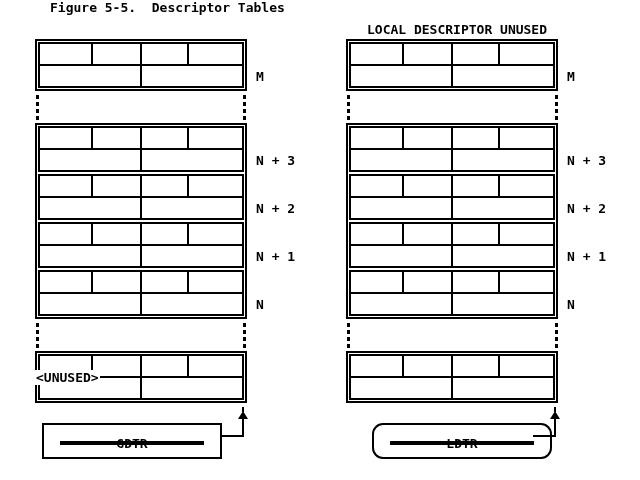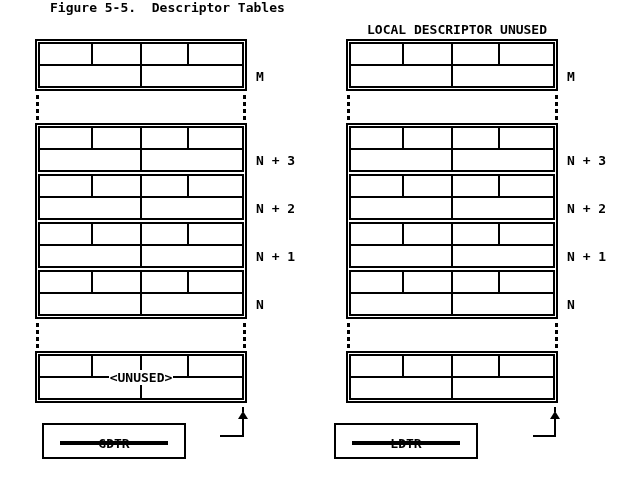--- a/index.html
+++ b/index.html
@@ -17,35 +17,35 @@
   .vd { position:absolute; width:2px; height:20px; background:#000; top:0; }
   .v1 { left:25%; } .v2 { left:49.5%; } .v3 { left:73%; }
   .vb { left:49.5%; top:22px; }
   .hd { position:absolute; top:20px; left:0; right:0; height:2px; background:#000; }
   
   .dash {
     position:absolute; width:3px; height:26px;
     background:repeating-linear-gradient(to bottom,#000 0px,#000 4px,transparent 4px,transparent 7px);
   }
   
-  .reg { position:absolute; box-sizing:border-box; border:2px solid #000; padding:16px; width:144px; height:28px; }
+  .reg { position:absolute; box-sizing:border-box; border:2px solid #000; padding:16px; width:180px; height:28px; }
   .reg-inner {
     box-sizing:border-box; border:2px solid #000; width:100%; height:100%;
     display:flex; align-items:center; justify-content:center;
     font-size:13px; line-height:13px; white-space:pre;
   }
   
   .hline { position:absolute; height:2px; background:#000; }
   .vline { position:absolute; width:2px; background:#000; }
   .ahead { position:absolute; width:0; height:0;
     border-left:5px solid transparent; border-right:5px solid transparent;
     border-bottom:8px solid #000; }
   .anub { position:absolute; width:2px; height:5px; background:#000; }
   
-  .overlay { position:absolute; width:212px; text-align:center; font-size:13px; line-height:13px; }
+  .overlay { position:absolute; width:212px; text-align:left; font-size:13px; line-height:13px; }
   .overlay span { background:#fff; padding:0 1px; white-space:pre; }
 </style>
 </head>
 <body>
 
 <div class="canvas">
 
   <div class="txt" style="left:2px; top:1px;margin-left:48px;">Figure 5-5.  Descriptor Tables</div>
 
 
@@ -182,21 +182,21 @@
   <div class="outer" style="left:346px; top:351px; width:212px; height:52px;">
     <div class="entry">
       <span class="vd v1"></span>
       <span class="vd v2"></span>
       <span class="vd v3"></span>
       <div class="hd"></div>
       <span class="vd vb"></span>
     </div>
   </div>
 
-  <div class="reg" style="left:334px; top:423px;">
+  <div class="reg" style="left:372px; top:423px;border-radius:11px;">
     <div class="reg-inner">LDTR</div>
   </div>
 
   <div>
     <div class="hline" style="left:533px; top:435px; width:23px;"></div>
     <div class="vline" style="left:554px; top:417px; height:20px;"></div>
     <div class="ahead" style="left:550px; top:411px;"></div>
     <div class="anub" style="left:554px; top:407px;"></div>
   </div>
 

